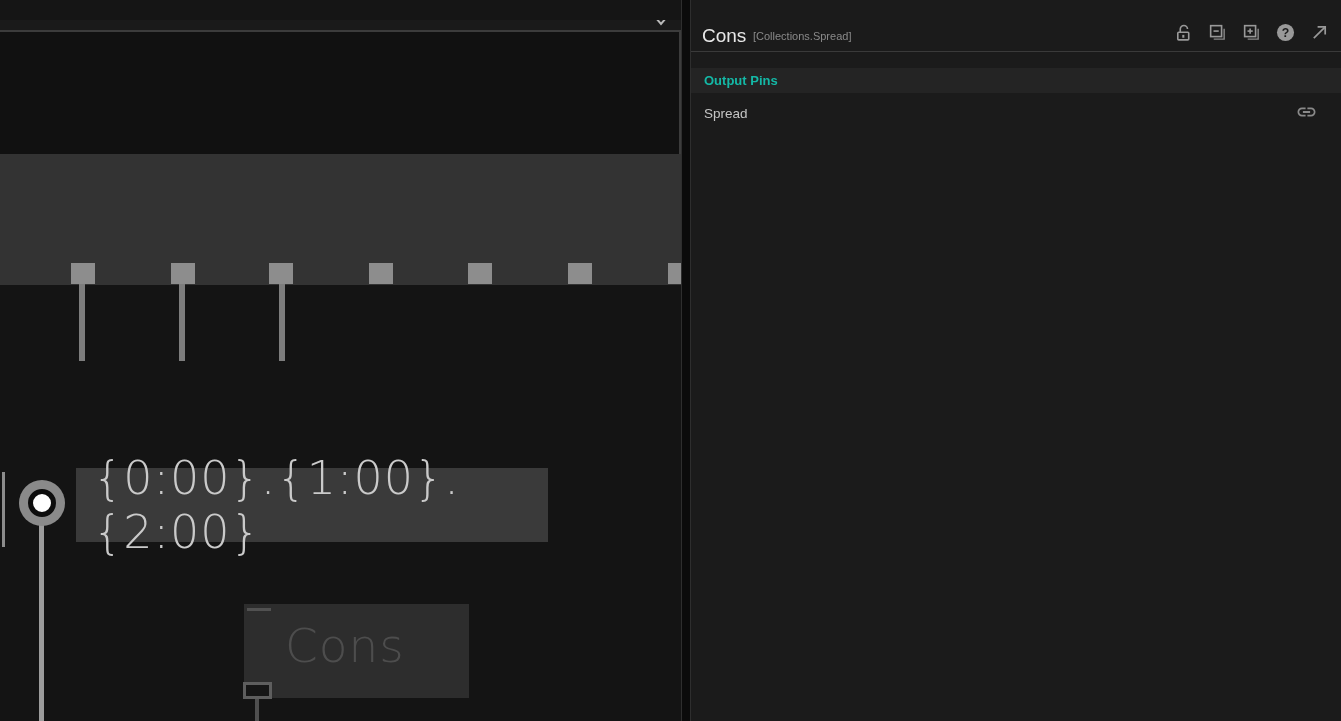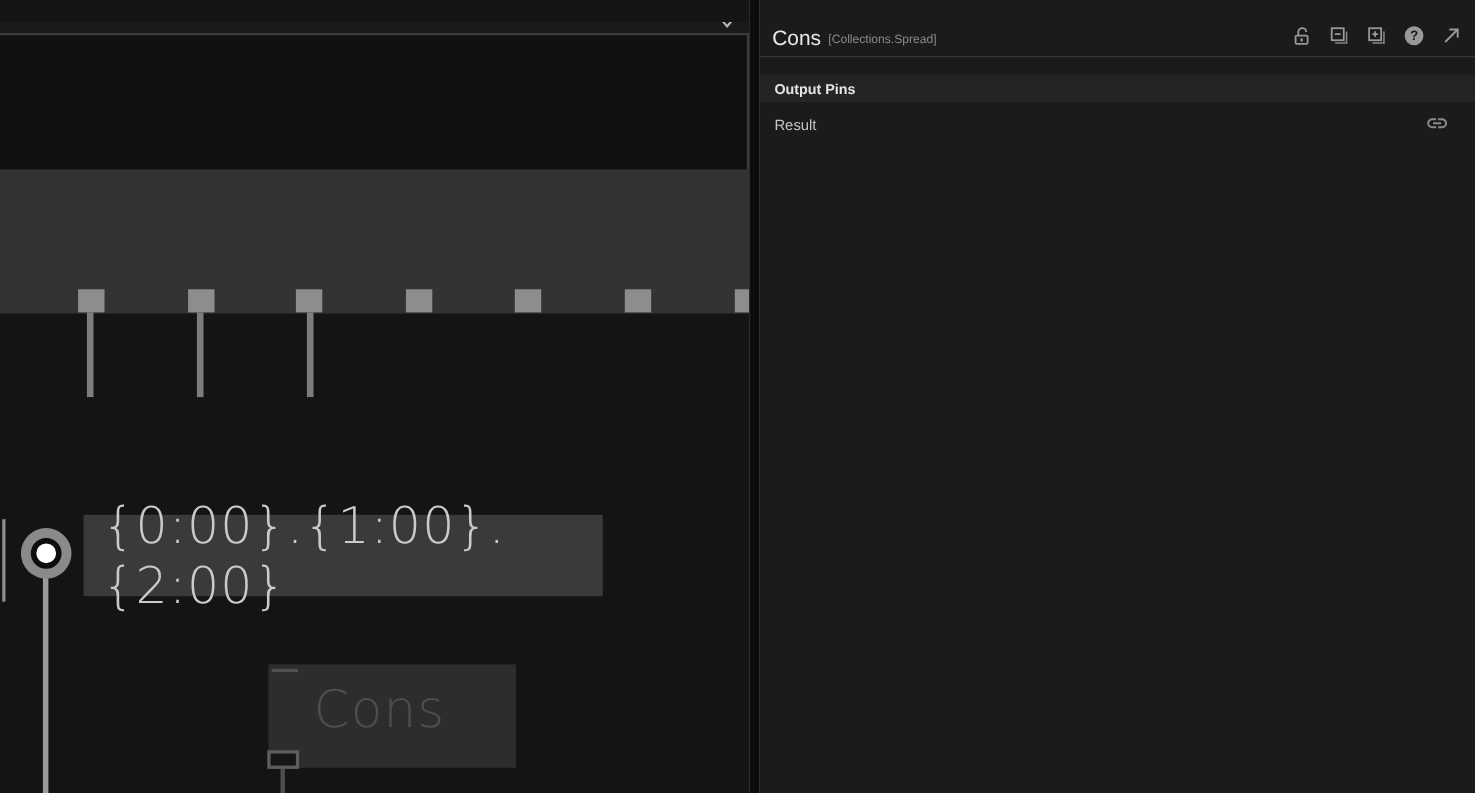--- a/index.html
+++ b/index.html
@@ -46,21 +46,21 @@
     background-size:5px 4px;
   }
   #insp-header-plus{position:absolute;left:604px;top:-7px;font-size:14px;color:#c8c8c8;}
   #insp-header-close{position:absolute;left:626px;top:-7px;font-size:11px;color:#d0d0d0;}
   #insp-title-row{position:absolute;left:0;top:9px;width:650px;height:43px;border-bottom:1px solid #3a3a3a;box-sizing:border-box;}
   #insp-node-name{position:absolute;left:11px;top:16px;font-size:19px;font-weight:400;color:#e8e8e8;}
   #insp-node-category{position:absolute;left:62px;top:21px;font-size:11px;color:#8a8a8a;}
   #insp-icons{position:absolute;right:12px;top:14px;display:flex;gap:15px;align-items:center;}
   .insp-icon{width:19px;height:19px;display:block;}
   #section-row{position:absolute;left:0;top:68px;width:650px;height:25px;background:#242424;display:flex;align-items:center;}
-  #section-title{margin-left:13px;font-size:13px;font-weight:bold;color:#e5e5e5;}
+  #section-title{margin-left:13px;font-size:13px;font-weight:bold;color:#14b8a6;}
   #pin-row{position:absolute;left:0;top:100px;width:650px;height:26px;display:flex;align-items:center;}
   #pin-label{margin-left:13px;font-size:13.5px;color:#c5c5c5;}
   #pin-link-icon{position:absolute;right:23px;top:3px;width:23px;height:18px;}
 </style>
 </head>
 <body>
 
 <div id="root">
 
   <div id="left-canvas">
@@ -147,20 +147,20 @@
           <polyline points="8,4 16,4 16,12" fill="none" stroke="#999" stroke-width="1.8"></polyline>
         </svg>
       </div>
     </div>
 
     <div id="section-row">
       <span id="section-title">Output Pins</span>
     </div>
 
     <div id="pin-row">
-      <span id="pin-label">Result</span>
+      <span id="pin-label">Spread</span>
       <svg id="pin-link-icon" viewBox="0 0 24 20">
         <path d="M3.9 10c0-1.71 1.39-3.1 3.1-3.1h4V5H7c-2.76 0-5 2.24-5 5s2.24 5 5 5h4v-1.9H7c-1.71 0-3.1-1.39-3.1-3.1zM8 11h8V9H8v2zm9-6h-4v1.9h4c1.71 0 3.1 1.39 3.1 3.1s-1.39 3.1-3.1 3.1h-4V15h4c2.76 0 5-2.24 5-5s-2.24-5-5-5z" fill="#8a8a8a"></path>
       </svg>
     </div>
 
   </div>
 </div>
 
 </body></html>

